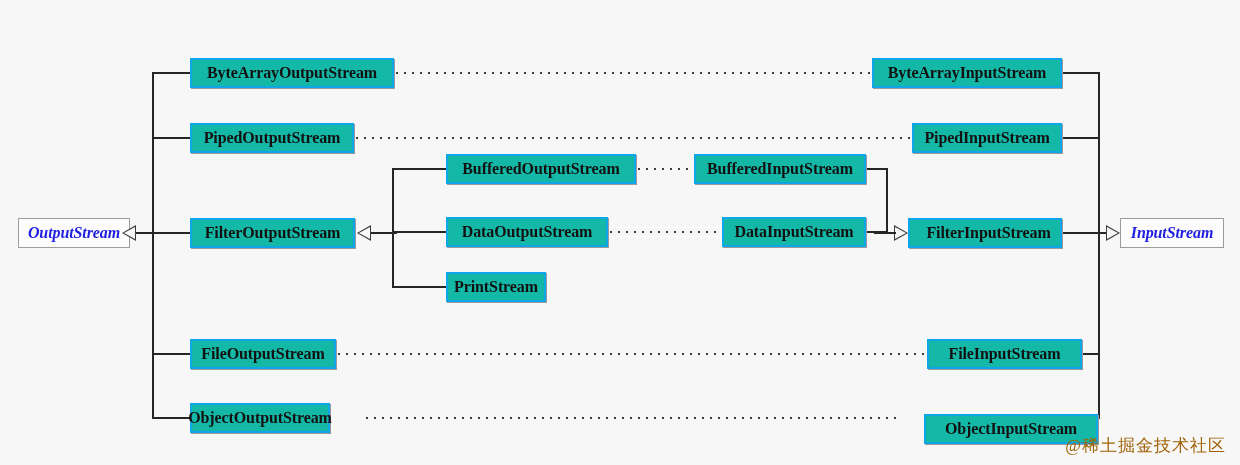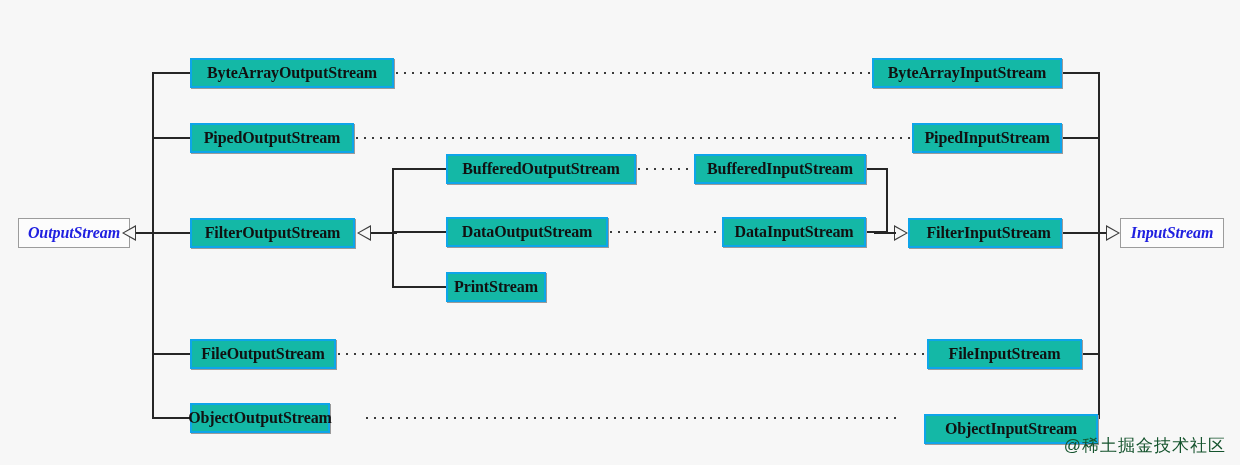--- a/index.html
+++ b/index.html
@@ -100,23 +100,23 @@
     border-top: 6px solid transparent;
     border-bottom: 6px solid transparent;
     border-left: 11px solid #f7f7f7;
   }
 
   
   .watermark {
     position: absolute;
     right: 14px;
     bottom: 8px;
-    font-family: Liberation Sans, sans-serif;
+    font-family: Liberation Serif, serif;
     font-size: 17px;
-    color: #14532d;
+    color: #a16207;
     letter-spacing: 1px;
     user-select: none;
     margin-left: 37px;
   }
 </style>
 </head>
 <body>
 
 <div id="canvas">
 

